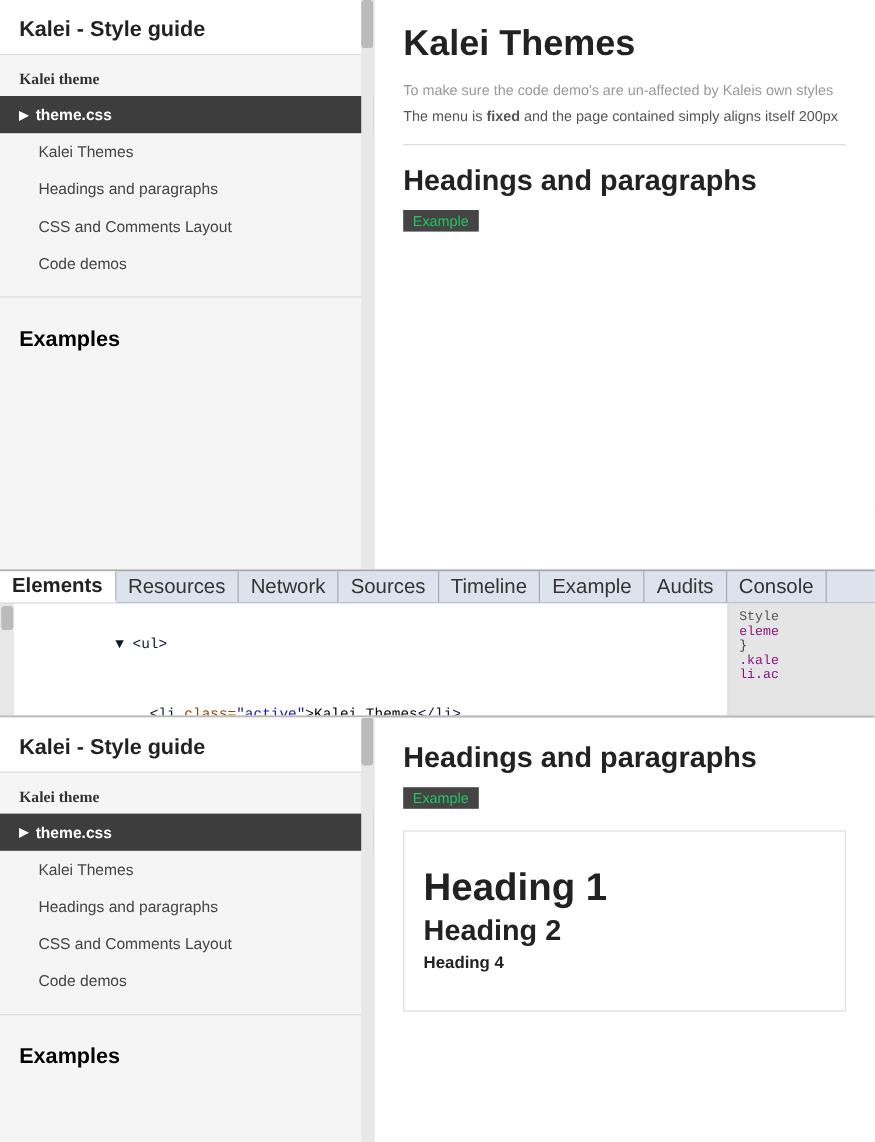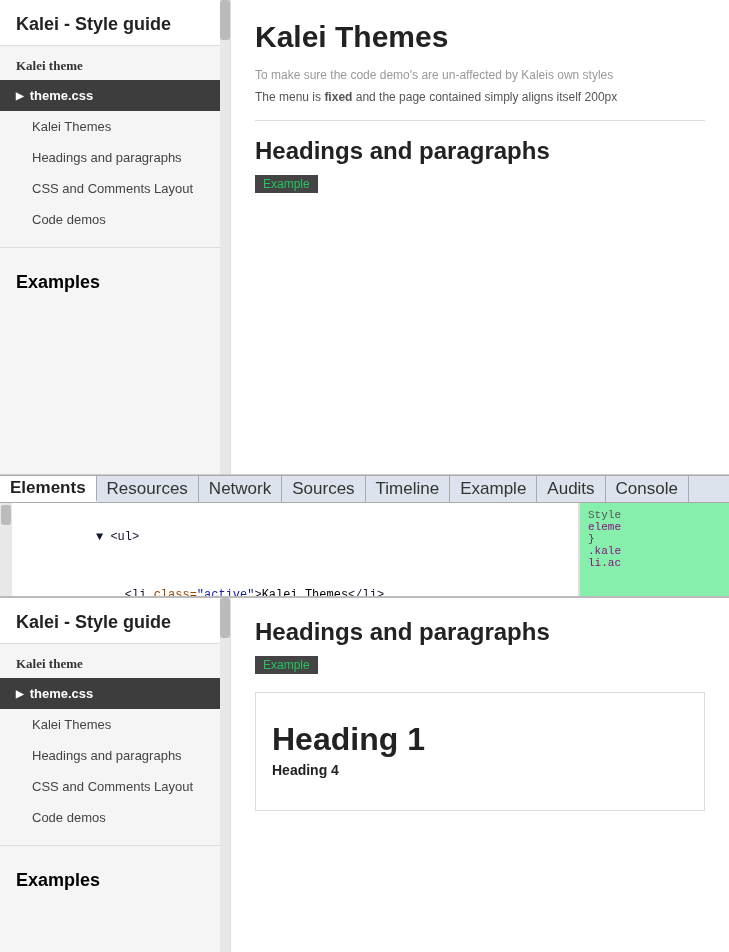--- a/index.html
+++ b/index.html
@@ -4,21 +4,21 @@
   <style>
     * { margin: 0; padding: 0; box-sizing: border-box; }
     body { font-family: Arial, sans-serif; font-size: 13px; background: #f0f0f0; width: 729px; }
 
     .screenshot-container { width: 729px; }
 
     
     .panel { display: flex; height: 475px; background: #fff; border-bottom: 1px solid #ccc; }
 
     
-    .sidebar { width: 231px; background: #f5f5f5; border-right: 1px solid #ddd; flex-shrink: 0; overflow: hidden; position: relative; }
+    .sidebar { width: 312px; background: #f5f5f5; border-right: 1px solid #ddd; flex-shrink: 0; overflow: hidden; position: relative; }
     .sidebar-title { padding: 14px 16px 10px; font-size: 18px; font-weight: bold; color: #222; border-bottom: 1px solid #ddd; background: #fff; }
     .sidebar-section-label { padding: 12px 16px 6px; font-size: 13px; font-weight: bold; color: #333; font-family: Liberation Serif, serif; }
     .sidebar-nav { list-style: none; }
     .sidebar-nav li { padding: 0; }
     .sidebar-nav-item { padding: 8px 16px 8px 32px; cursor: pointer; color: #444; font-size: 13px; display: block; }
     .sidebar-nav-item.theme-item { padding: 8px 16px; background: #3d3d3d; color: #fff; font-weight: bold; display: flex; align-items: center; gap: 6px; cursor: pointer; }
     .sidebar-nav-item.theme-item .arrow { color: #fff; font-size: 10px; }
     .sidebar-examples-label { padding: 12px 16px 6px; font-size: 18px; font-weight: bold; color: #000000; }
     .sidebar-scrollbar { position: absolute; right: 0; top: 0; width: 10px; height: 100%; background: #e8e8e8; }
     .sidebar-scrollbar-thumb { width: 10px; height: 40px; background: #bbb; position: absolute; top: 0; border-radius: 3px; }
@@ -48,21 +48,21 @@
     
     .devtools-panel { display: flex; height: 95px; background: #fff; border-bottom: 2px solid #bbb; }
     .devtools-code-area { flex: 1; background: #fff; padding: 6px 12px; font-family: 'Courier New', monospace; font-size: 12px; overflow: hidden; border-right: 1px solid #ddd; }
     .devtools-code-area .code-line { line-height: 1.6; white-space: pre; }
 
     .code-tag { color: #0f172a; }
     .code-attr { color: #994400; }
     .code-val { color: #1a1aa6; }
     .code-text { color: #000; }
 
-    .devtools-styles-area { width: 150px; background: #86efac; padding: 6px 8px; font-family: 'Courier New', monospace; font-size: 11px; color: #444; border-left: 1px solid #ddd; overflow: hidden; }
+    .devtools-styles-area { width: 122px; background: #e5e5e5; padding: 6px 8px; font-family: 'Courier New', monospace; font-size: 11px; color: #444; border-left: 1px solid #ddd; overflow: hidden; }
     .devtools-styles-area .style-label { color: #555; font-size: 11px; }
     .devtools-styles-area .style-selector { color: #881280; font-size: 11px; }
 
     .devtools-scrollbar-v { width: 12px; background: #e8e8e8; display: flex; flex-direction: column; align-items: center; padding: 2px 0; }
     .devtools-scrollbar-v-thumb { width: 10px; height: 20px; background: #bbb; border-radius: 3px; }
   </style>
 </head>
 <body>
 
 <div class="screenshot-container">
@@ -175,18 +175,19 @@
       <div class="sidebar-scrollbar">
         <div class="sidebar-scrollbar-thumb"></div>
       </div>
     </div>
 
     <div class="main-content">
       <h2 class="section-heading">Headings and paragraphs</h2>
       <span class="example-badge">Example</span>
       <div class="headings-preview" style="margin-top: 10px;">
         <h1>Heading 1</h1>
+        <h2>Heading 2</h2>
         <h4>Heading 4</h4>
       </div>
     </div>
   </div>
 
 </div>
 
 </body></html>

